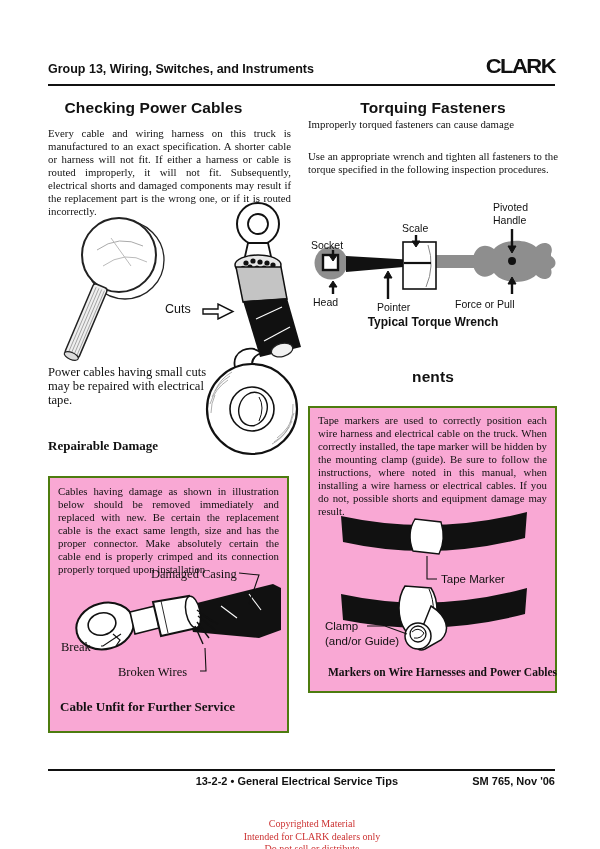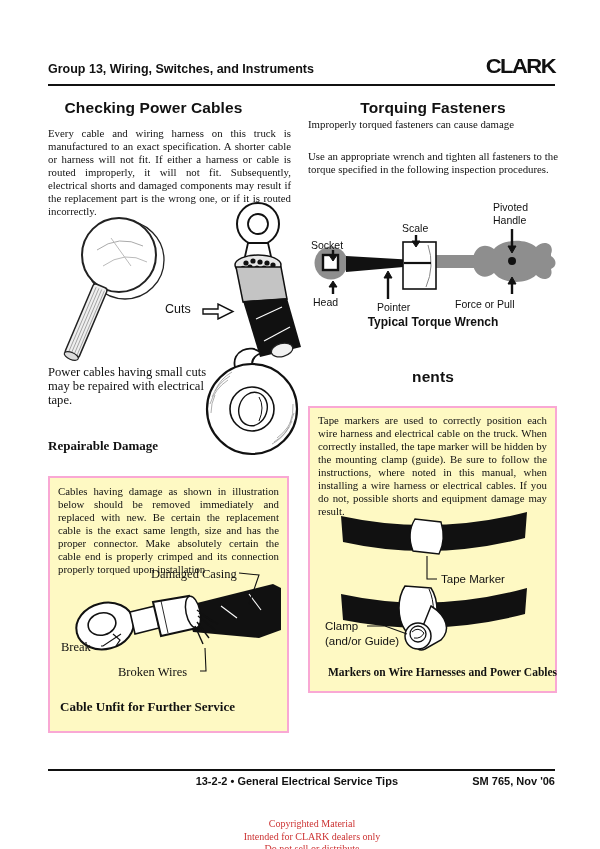--- a/index.html
+++ b/index.html
@@ -5,21 +5,21 @@
   html,body{margin:0;padding:0;background:#ffffff;}
   .page{position:relative;width:600px;height:849px;background:#fff;overflow:hidden;
         font-family:"Liberation Serif",serif;color:#111;}
   .sans{font-family:"Liberation Sans",sans-serif;}
   .abs{position:absolute;}
   .rule{position:absolute;background:#111;height:2px;}
   .h1{font-family:"Liberation Sans",sans-serif;font-weight:bold;font-size:15.5px;text-align:center;letter-spacing:.1px;}
   .body-text{font-size:10.8px;line-height:1.21;text-align:justify;}
   .cap-serif{font-family:"Liberation Serif",serif;font-weight:bold;}
   .note{font-size:12.6px;line-height:1.12;}
-  .black-box{position:absolute;border:2px solid #f9a8d4;background:#fef9c3;}
+  .black-box{position:absolute;border:2px solid #4d7c0f;background:#f9a8d4;}
   svg text{font-family:"Liberation Sans",sans-serif;fill:#111;}
   svg text.sv-serif{font-family:"Liberation Serif",serif;}
   .footer-text{font-family:"Liberation Sans",sans-serif;font-weight:bold;font-size:11px;}
   .copyright{font-family:"Liberation Serif",serif;font-size:10px;line-height:1.25;color:#cc3333;text-align:center;padding-left:12px;}
   .logo{font-family:"Liberation Sans",sans-serif;font-weight:bold;font-size:21px;letter-spacing:-1.5px;
         transform:scale(1.05,.92);transform-origin:right top;}
 </style>
 </head>
 <body>
 

